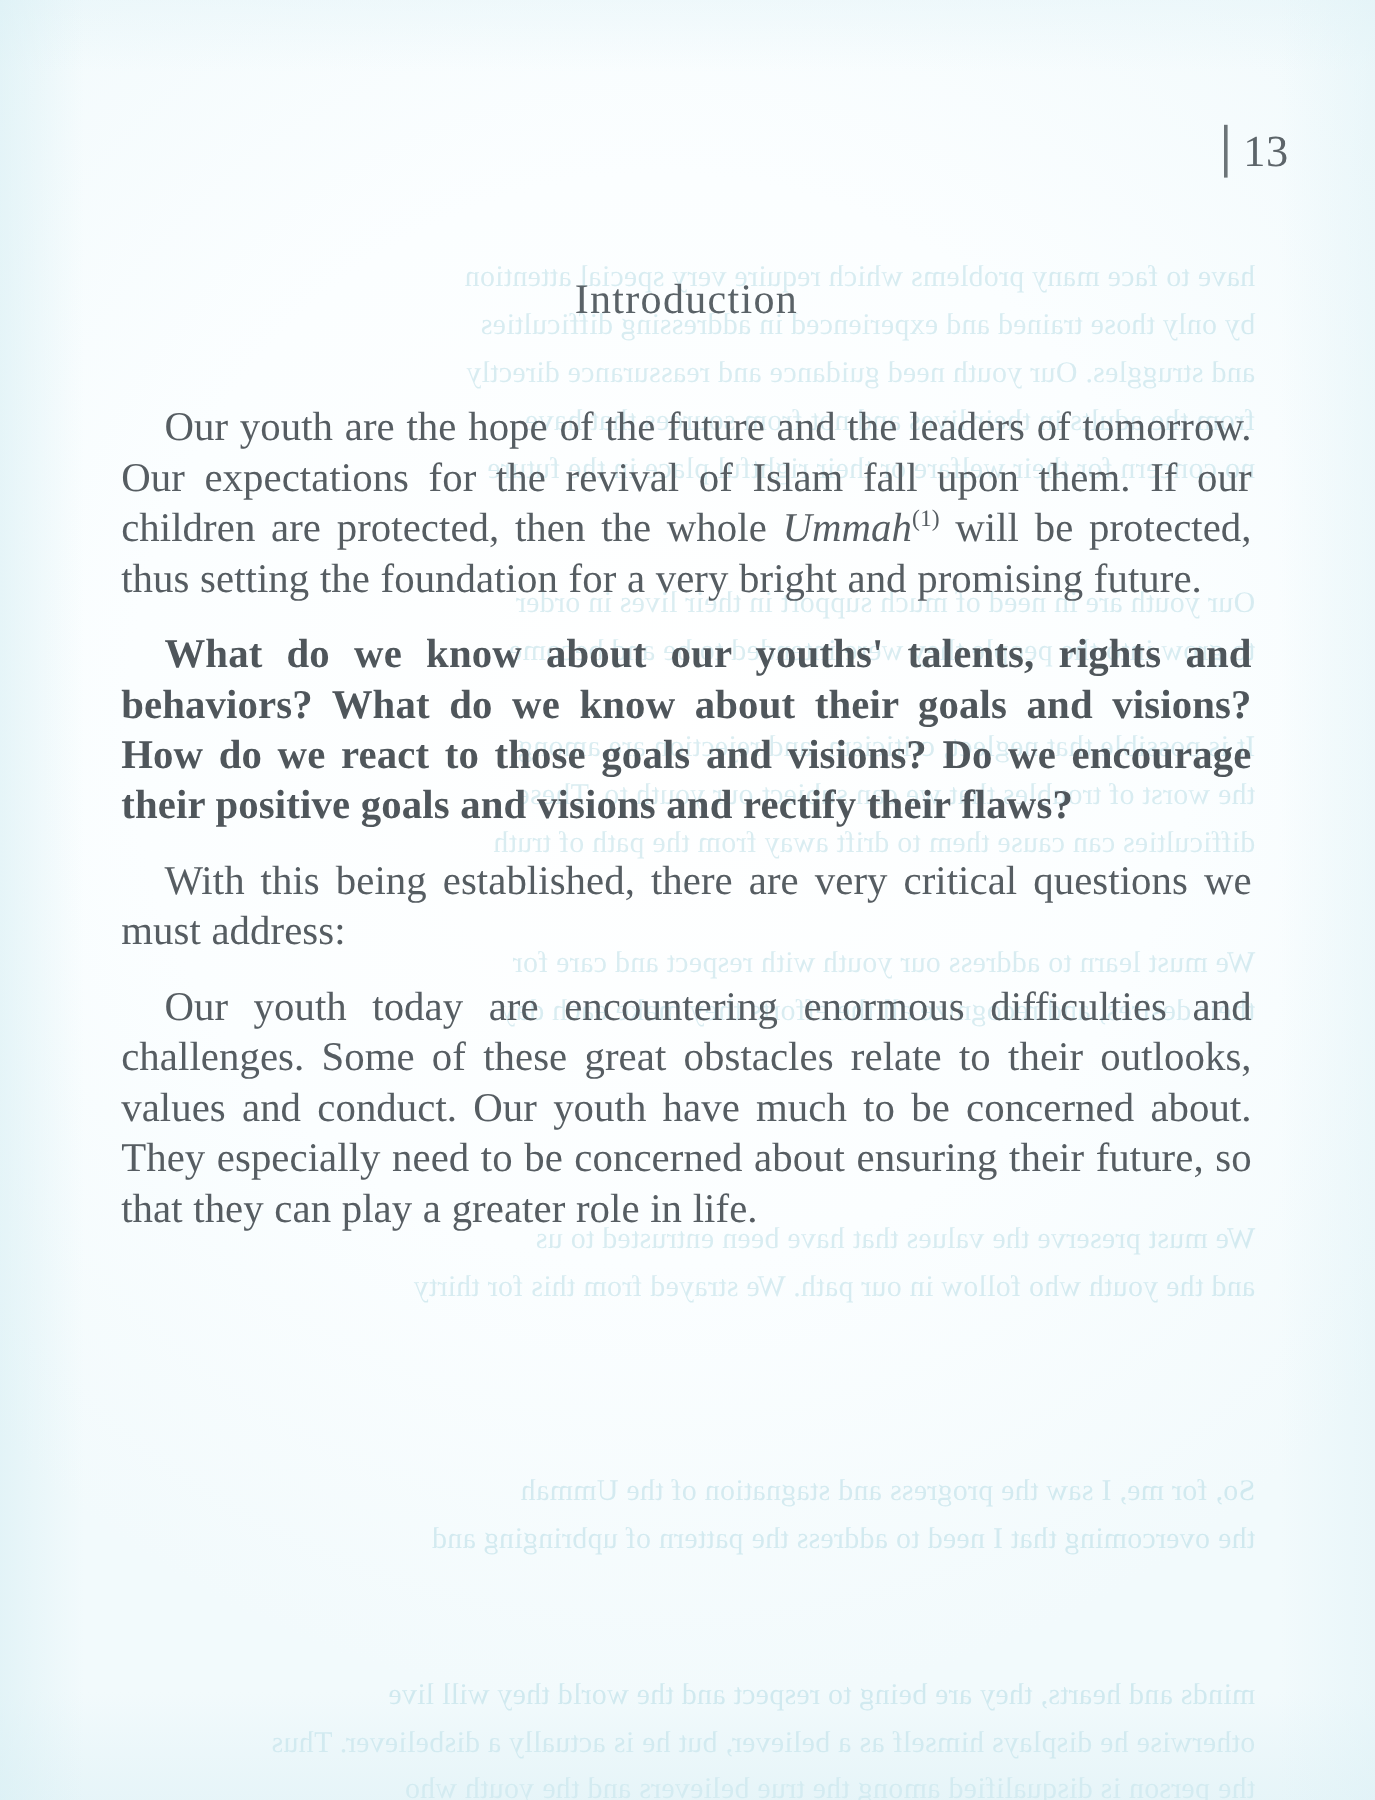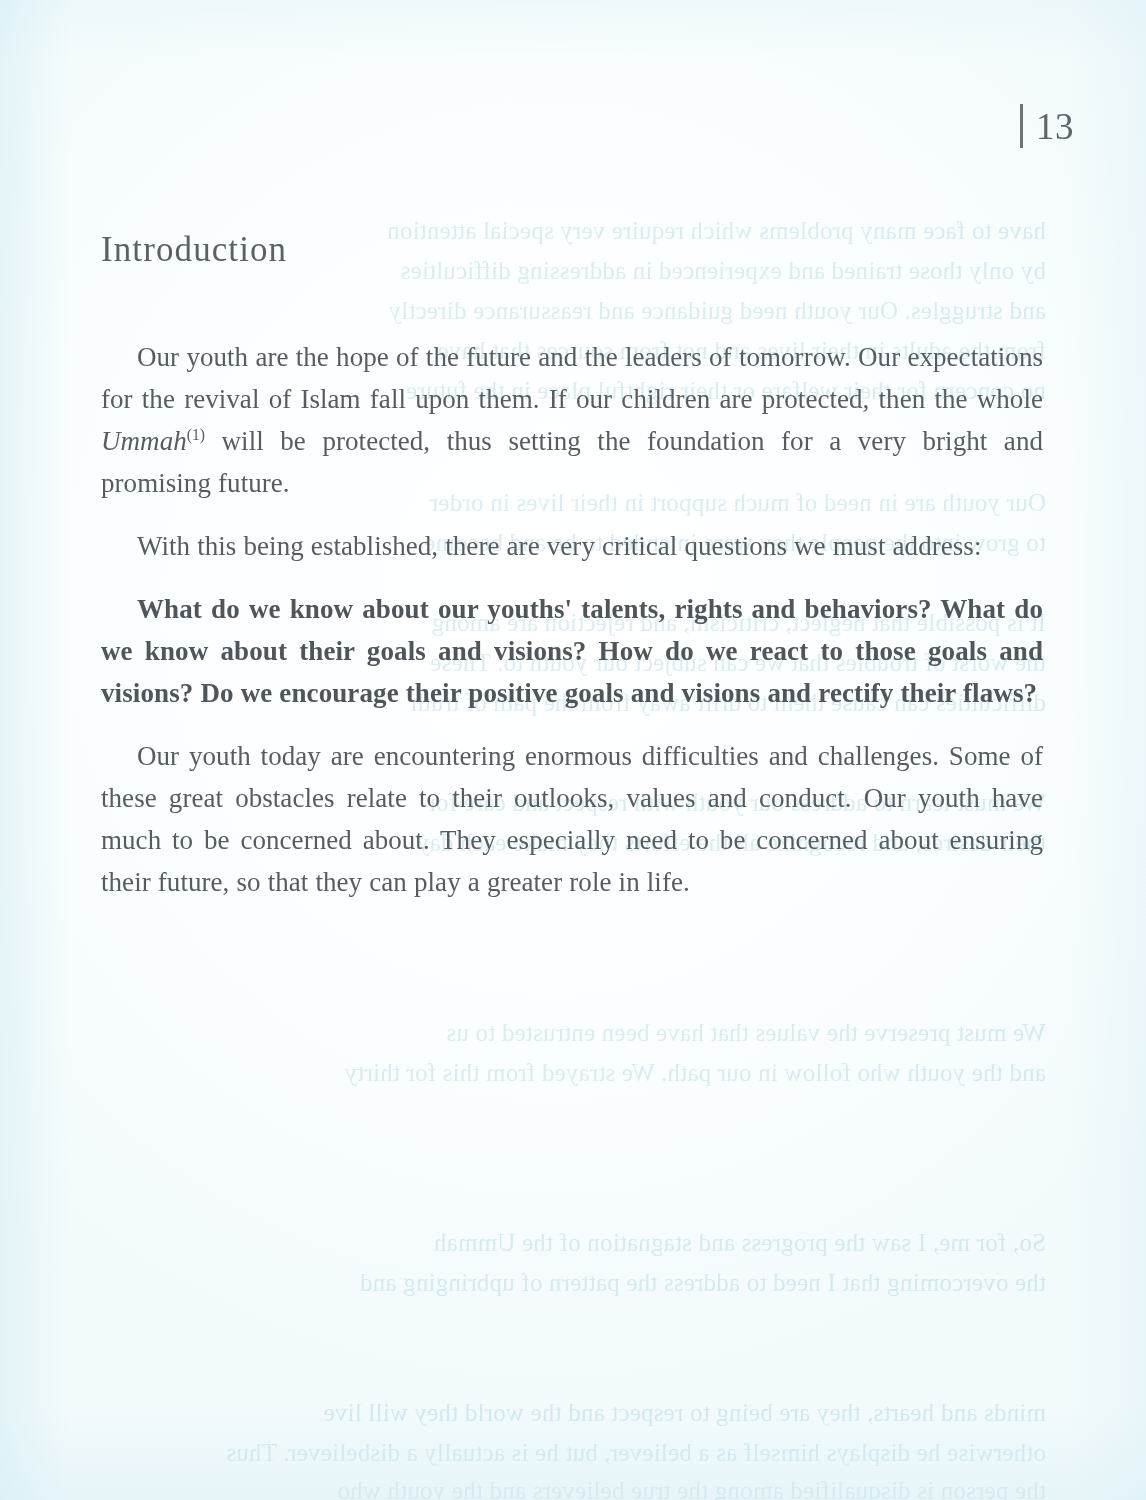--- a/index.html
+++ b/index.html
@@ -90,36 +90,36 @@
     position: absolute;
     left: 101px;
     top: 0;
     width: 942px;
     z-index: 2;
   }
 
   .chapter-title {
     margin: 0;
     padding-top: 232px;
-    text-align: left;
+    text-align: center;
     font-family: "Liberation Serif", "DejaVu Serif", serif;
     font-weight: normal;
     font-size: 35px;
     line-height: 1.05;
     color: #5a6267;
     letter-spacing: 1.1px;
   }
 
   .body-para {
     margin: 0;
     padding-top: 21px;
     text-indent: 36px;
     text-align: justify;
     font-family: "Liberation Serif", "DejaVu Serif", serif;
-    font-size: 27px;
+    font-size: 34px;
     line-height: 42px;
     color: #565d62;
     letter-spacing: 0.05px;
     word-spacing: 0.3px;
   }
   .body-para.first-after-title {
     padding-top: 67px;
   }
 
   .body-para.emphasis {
@@ -177,19 +177,19 @@
 
   <div class="folio">
     <div class="folio-rule"></div>
     <div class="folio-number">13</div>
   </div>
 
   <div class="text-column">
     <h1 class="chapter-title">Introduction</h1>
     <div id="paragraph-host">
         <p class="body-para first-after-title">Our youth are the hope of the future and the leaders of tomorrow. Our expectations for the revival of Islam fall upon them. If our children are protected, then the whole <span class="term-italic">Ummah</span><span class="footnote-ref">(1)</span> will be protected, thus setting the foundation for a very bright and promising future.</p>
+        <p class="body-para emphasis">What do we know about our youths' talents, rights and behaviors? What do we know about their goals and visions? How do we react to those goals and visions? Do we encourage their positive goals and visions and rectify their flaws?</p>
         <p class="body-para">With this being established, there are very critical questions we must address:</p>
-        <p class="body-para emphasis">What do we know about our youths' talents, rights and behaviors? What do we know about their goals and visions? How do we react to those goals and visions? Do we encourage their positive goals and visions and rectify their flaws?</p>
         <p class="body-para">Our youth today are encountering enormous difficulties and challenges. Some of these great obstacles relate to their outlooks, values and conduct. Our youth have much to be concerned about. They especially need to be concerned about ensuring their future, so that they can play a greater role in life.</p>
       </div>
   </div>
 
 </div>
 
 </body></html>

